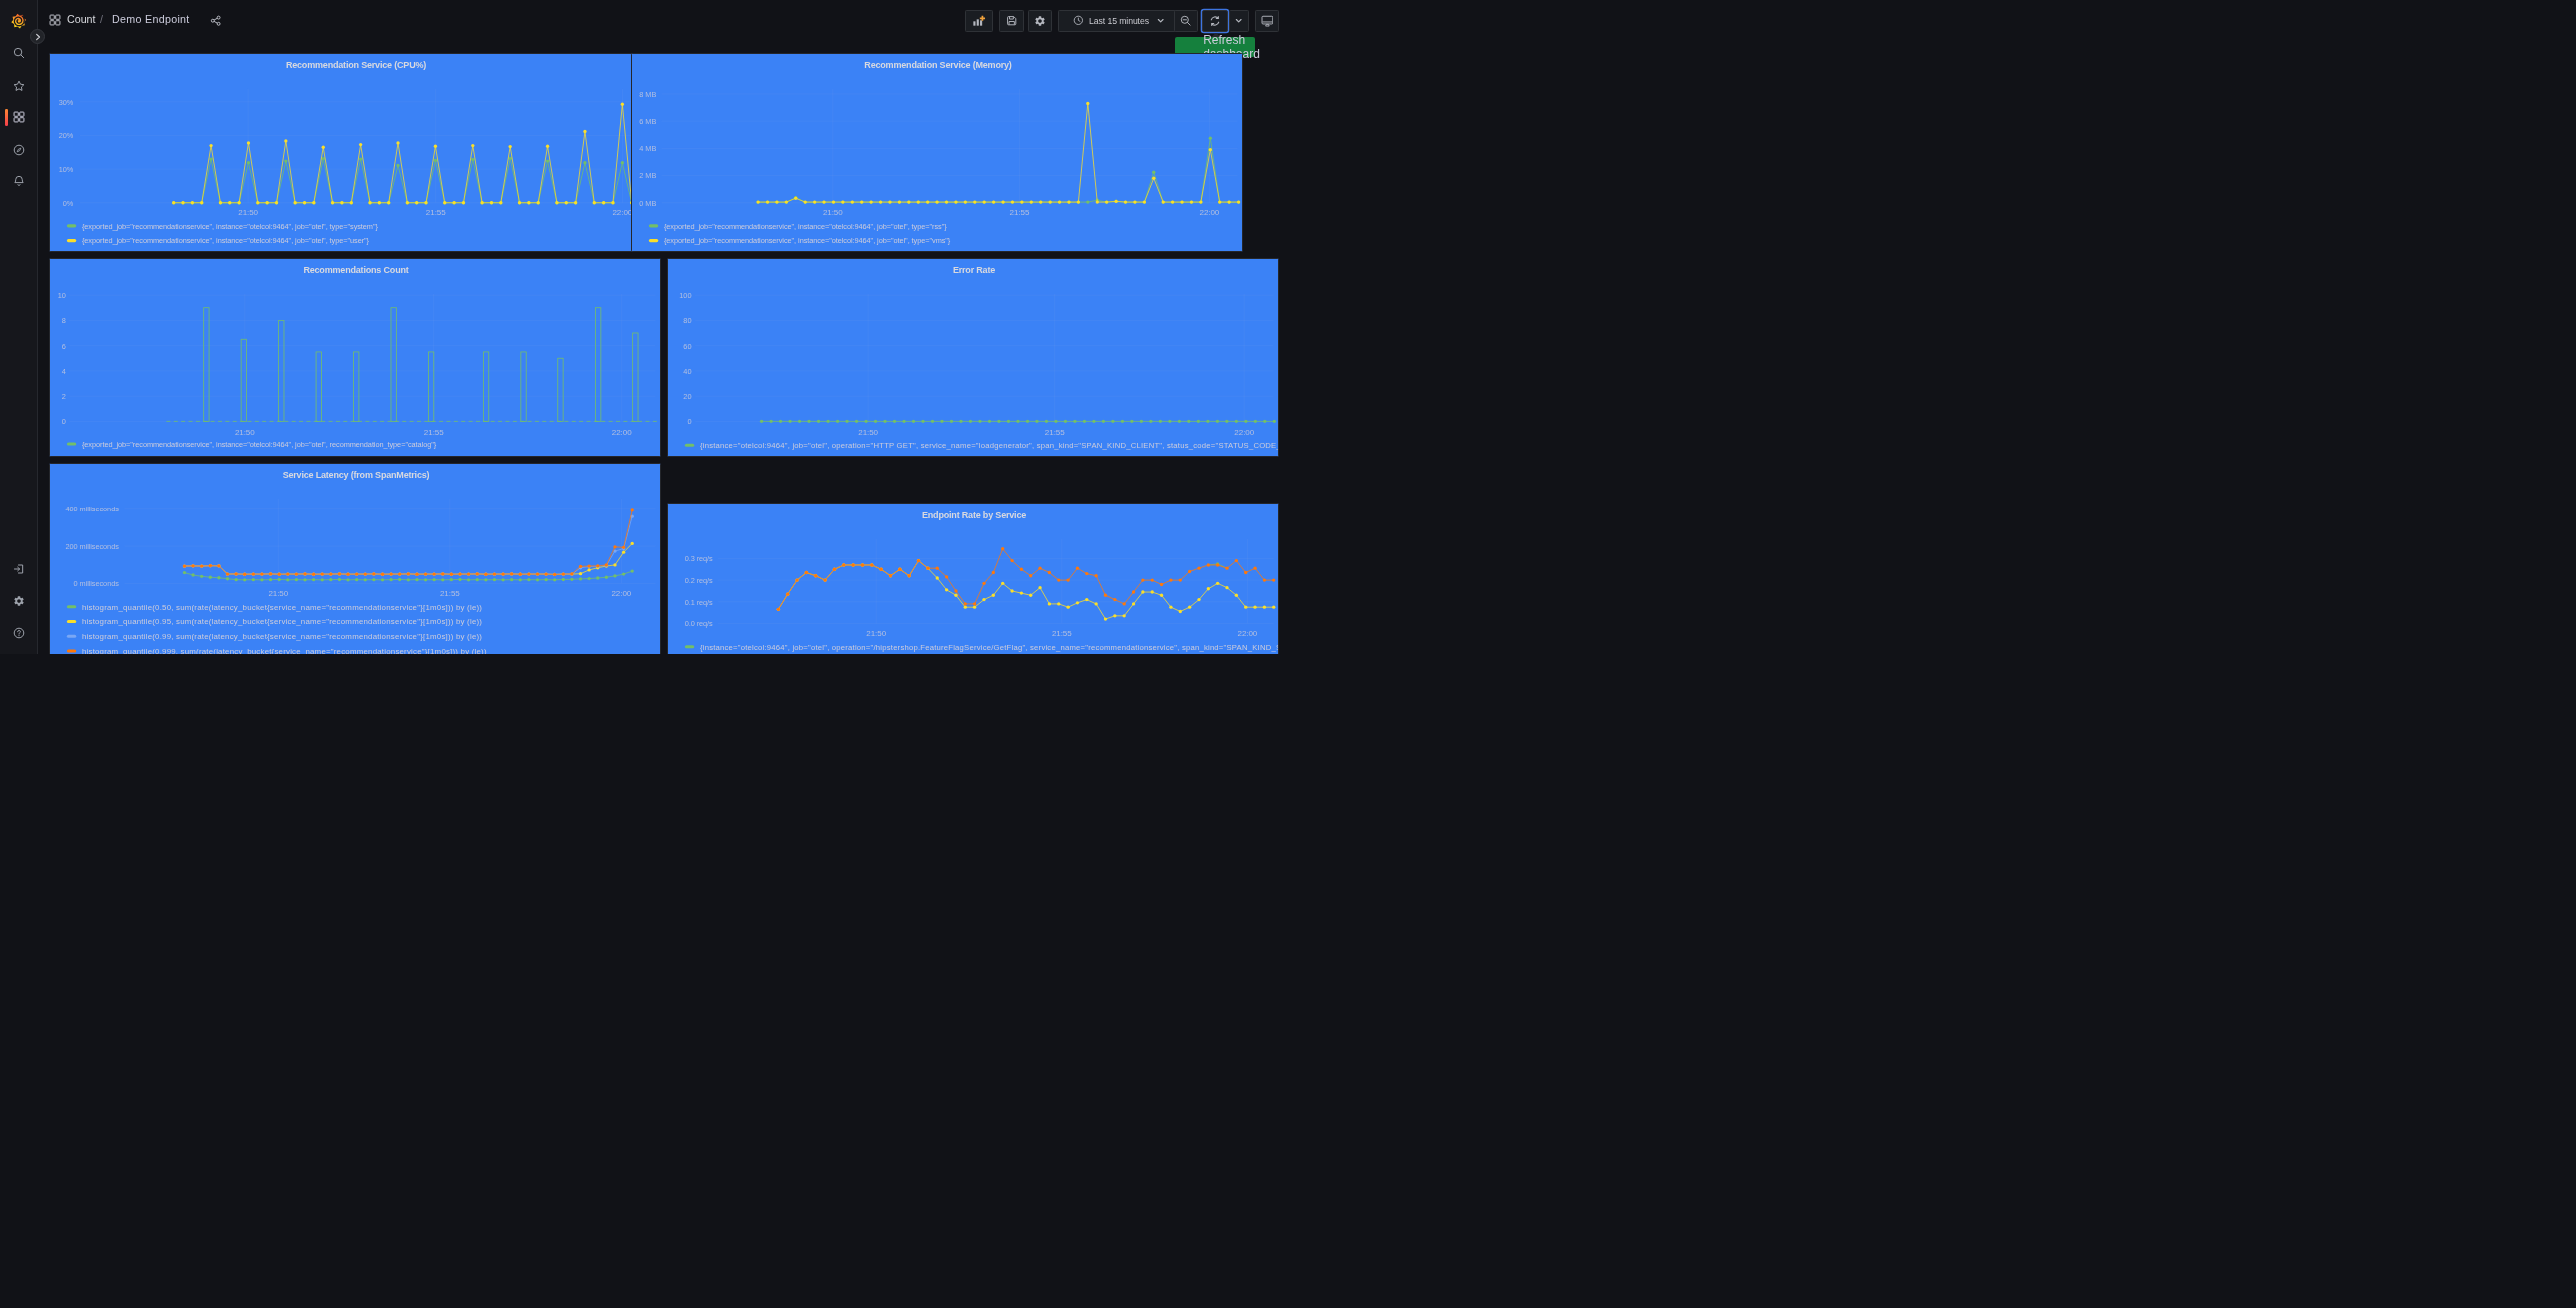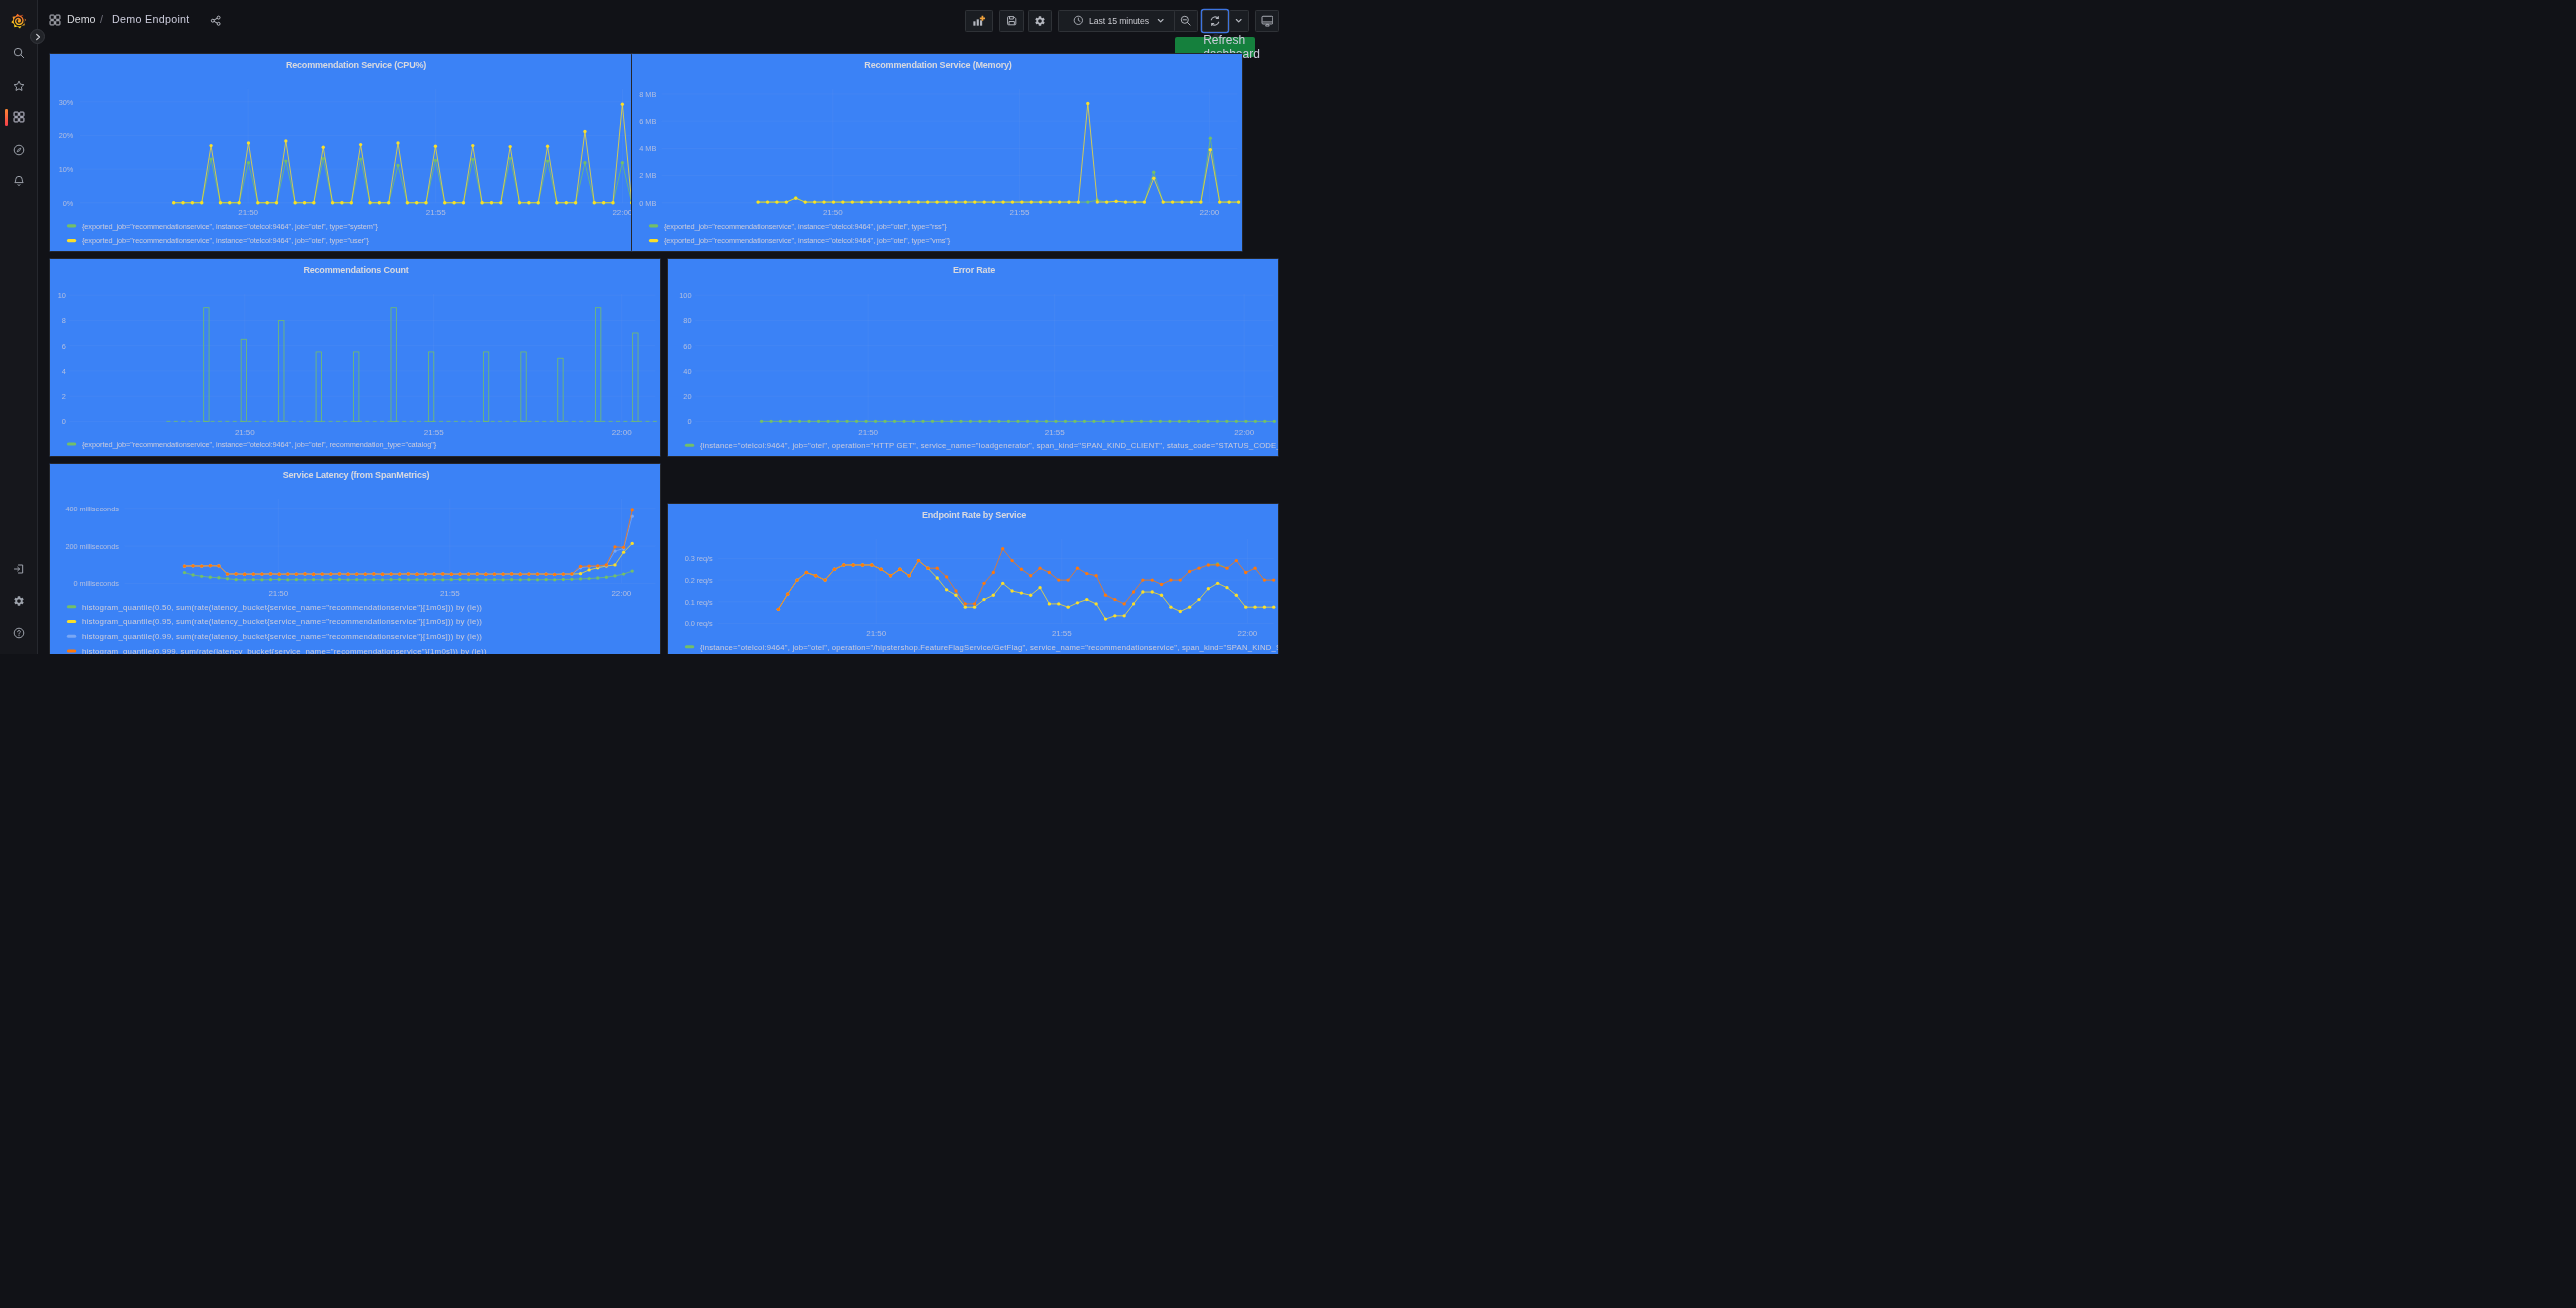--- a/index.html
+++ b/index.html
@@ -70,21 +70,21 @@
         <path d="M4 2 L8.2 6 L4 10" fill="none" stroke="#d0d1d6" stroke-width="1.8" stroke-linecap="round" stroke-linejoin="round"></path>
       </svg>
 </div>
 
 <svg width="12" height="12" viewBox="0 0 18 18" style="position:absolute;left:49px;top:14px;color:#c2c4cc;">
   <rect x="1.6" y="1.6" width="6.3" height="6.3" rx="1" fill="none" stroke="currentColor" stroke-width="1.5"></rect>
   <rect x="10.1" y="1.6" width="6.3" height="6.3" rx="1" fill="none" stroke="currentColor" stroke-width="1.5"></rect>
   <rect x="1.6" y="10.1" width="6.3" height="6.3" rx="1" fill="none" stroke="currentColor" stroke-width="1.5"></rect>
   <rect x="10.1" y="10.1" width="6.3" height="6.3" rx="1" fill="none" stroke="currentColor" stroke-width="1.5"></rect>
 </svg>
-<div class="crumb" style="left:67px;color:#d8d9de;">Demo</div>
+<div class="crumb" style="left:67px;color:#d8d9de;">Count</div>
 <div class="crumb" style="left:100px;color:rgba(204,204,220,0.5);font-weight:400;">/</div>
 <div class="crumb" style="left:112px;color:#ccccdc;font-weight:400;letter-spacing:0.3px;">Demo Endpoint</div>
 <svg width="11.4" height="11.4" viewBox="0 0 18 18" style="position:absolute;left:210px;top:14.8px;color:#c2c4cc;">
   <circle cx="13.6" cy="4.1" r="2.3" fill="none" stroke="currentColor" stroke-width="1.5"></circle>
   <circle cx="4.4" cy="9" r="2.3" fill="none" stroke="currentColor" stroke-width="1.5"></circle>
   <circle cx="13.6" cy="13.9" r="2.3" fill="none" stroke="currentColor" stroke-width="1.5"></circle>
   <line x1="6.5" y1="7.9" x2="11.5" y2="5.2" stroke="currentColor" stroke-width="1.5"></line>
   <line x1="6.5" y1="10.1" x2="11.5" y2="12.8" stroke="currentColor" stroke-width="1.5"></line>
 </svg>
 

